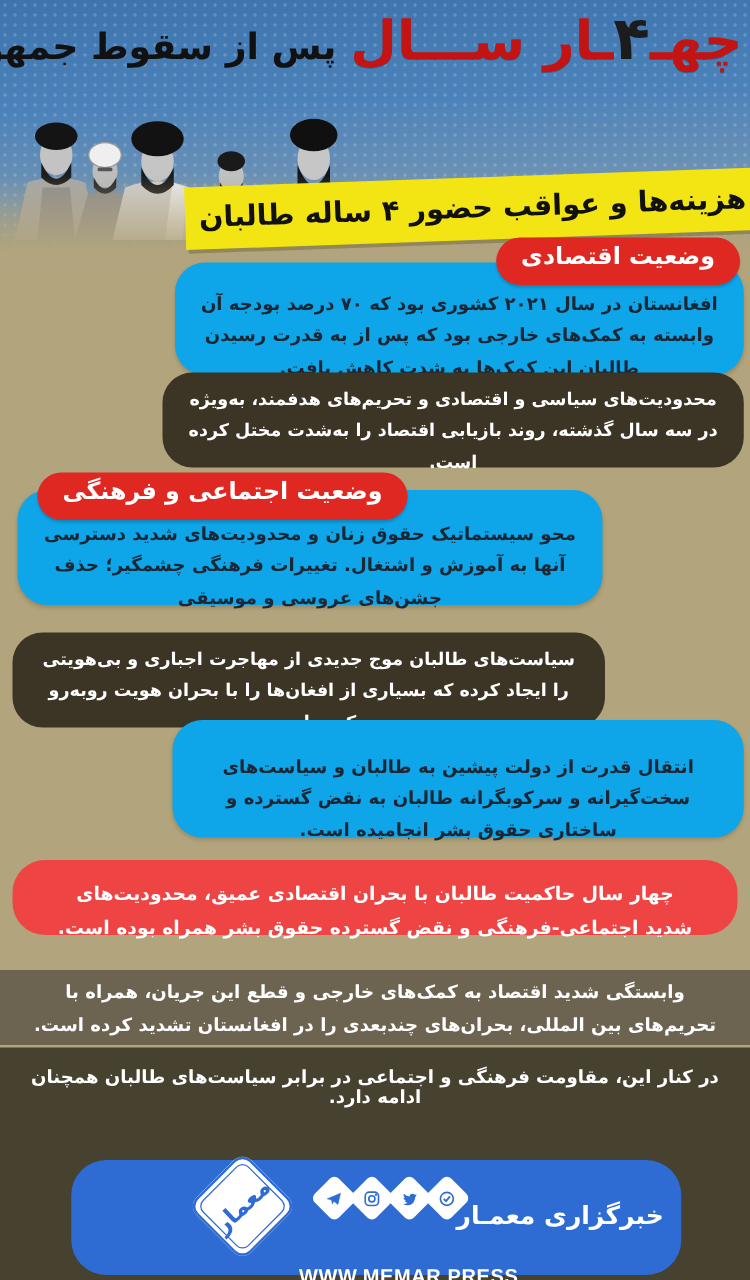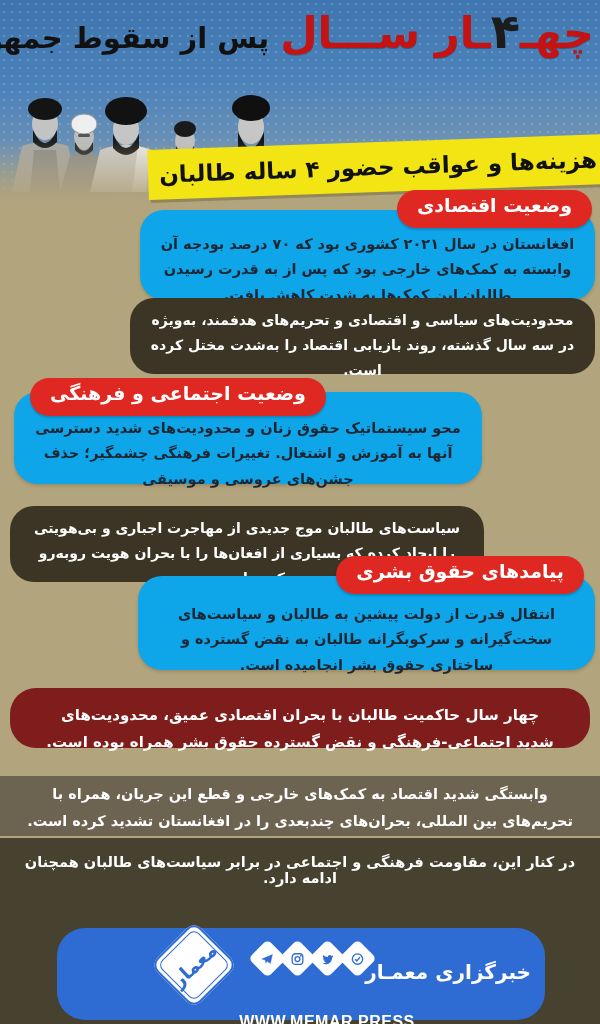--- a/index.html
+++ b/index.html
@@ -40,21 +40,21 @@
   .card1{left:140px;right:5px;top:210px;height:62px;font-size:14.5px;padding:22px 14px 6px;}
   .note1{left:130px;right:5px;top:298px;height:56px;font-size:14px;padding:10px 18px;}
   .pill1{top:190px;right:8px;}
   .pill2{top:378px;left:30px;}
   .card2{left:14px;width:440px;top:392px;height:62px;font-size:14.5px;padding:24px 14px 6px;}
   .note2{left:10px;width:442px;top:483px;height:56px;font-size:14px;padding:10px 16px;margin-top:23px;}
   .pill3{top:556px;right:16px;}
   .card3{left:138px;right:5px;top:576px;height:62px;font-size:14.5px;padding:26px 16px 6px;}
 
   
-  .band1{position:absolute;left:10px;right:10px;top:688px;height:60px;background:#7f1d1d;
+  .band1{position:absolute;left:10px;right:10px;top:688px;height:60px;background:#ef4444;
     border-radius:26px;color:#fff;font-weight:bold;font-size:15px;text-align:center;
     direction:rtl;line-height:1.8;padding:12px 30px;box-sizing:border-box;padding-top:14px;}
   .band2{position:absolute;left:0;right:0;top:776px;height:60px;background:#6c6351;
     color:#ffffff;font-weight:bold;font-size:14.5px;text-align:center;direction:rtl;
     line-height:1.85;padding:5px 20px;box-sizing:border-box;}
   .band3{position:absolute;left:0;right:0;top:838px;height:186px;background:#474130;
     color:#fff;font-weight:bold;font-size:14.5px;text-align:center;direction:rtl;}
   .band3-text{padding:16px 16px 0;}
 
   
@@ -126,21 +126,20 @@
   </div>
 
   <div class="pill pill1">وضعیت اقتصادی</div>
   <div class="card card1">افغانستان در سال ۲۰۲۱ کشوری بود که ۷۰ درصد بودجه آن وابسته به کمک‌های خارجی بود که پس از به قدرت رسیدن طالبان این کمک‌ها به شدت کاهش یافت.</div>
   <div class="note note1">محدودیت‌های سیاسی و اقتصادی و تحریم‌های هدفمند، به‌ویژه در سه سال گذشته، روند بازیابی اقتصاد را به‌شدت مختل کرده است.</div>
 
   <div class="pill pill2">وضعیت اجتماعی و فرهنگی</div>
   <div class="card card2">محو سیستماتیک حقوق زنان و محدودیت‌های شدید دسترسی آنها به آموزش و اشتغال. تغییرات فرهنگی چشمگیر؛ حذف جشن‌های عروسی و موسیقی</div>
   <div class="note note2">سیاست‌های طالبان موج جدیدی از مهاجرت اجباری و بی‌هویتی را ایجاد کرده که بسیاری از افغان‌ها را با بحران هویت روبه‌رو کرده است.</div>
 
-  <div class="pill pill3">پیامدهای حقوق بشری</div>
   <div class="card card3">انتقال قدرت از دولت پیشین به طالبان و سیاست‌های سخت‌گیرانه و سرکوبگرانه طالبان به نقض گسترده و ساختاری حقوق بشر انجامیده است.</div>
 
   <div class="band1">چهار سال حاکمیت طالبان با بحران اقتصادی عمیق، محدودیت‌های شدید اجتماعی-فرهنگی و نقض گسترده حقوق بشر همراه بوده است.</div>
   <div class="band2">وابستگی شدید اقتصاد به کمک‌های خارجی و قطع این جریان، همراه با تحریم‌های بین المللی، بحران‌های چندبعدی را در افغانستان تشدید کرده است.</div>
   <div class="band3">
     <div class="band3-text">در کنار این، مقاومت فرهنگی و اجتماعی در برابر سیاست‌های طالبان همچنان ادامه دارد.</div>
   </div>
 
   <div class="footer-box">
     <div class="logo-diamond">

